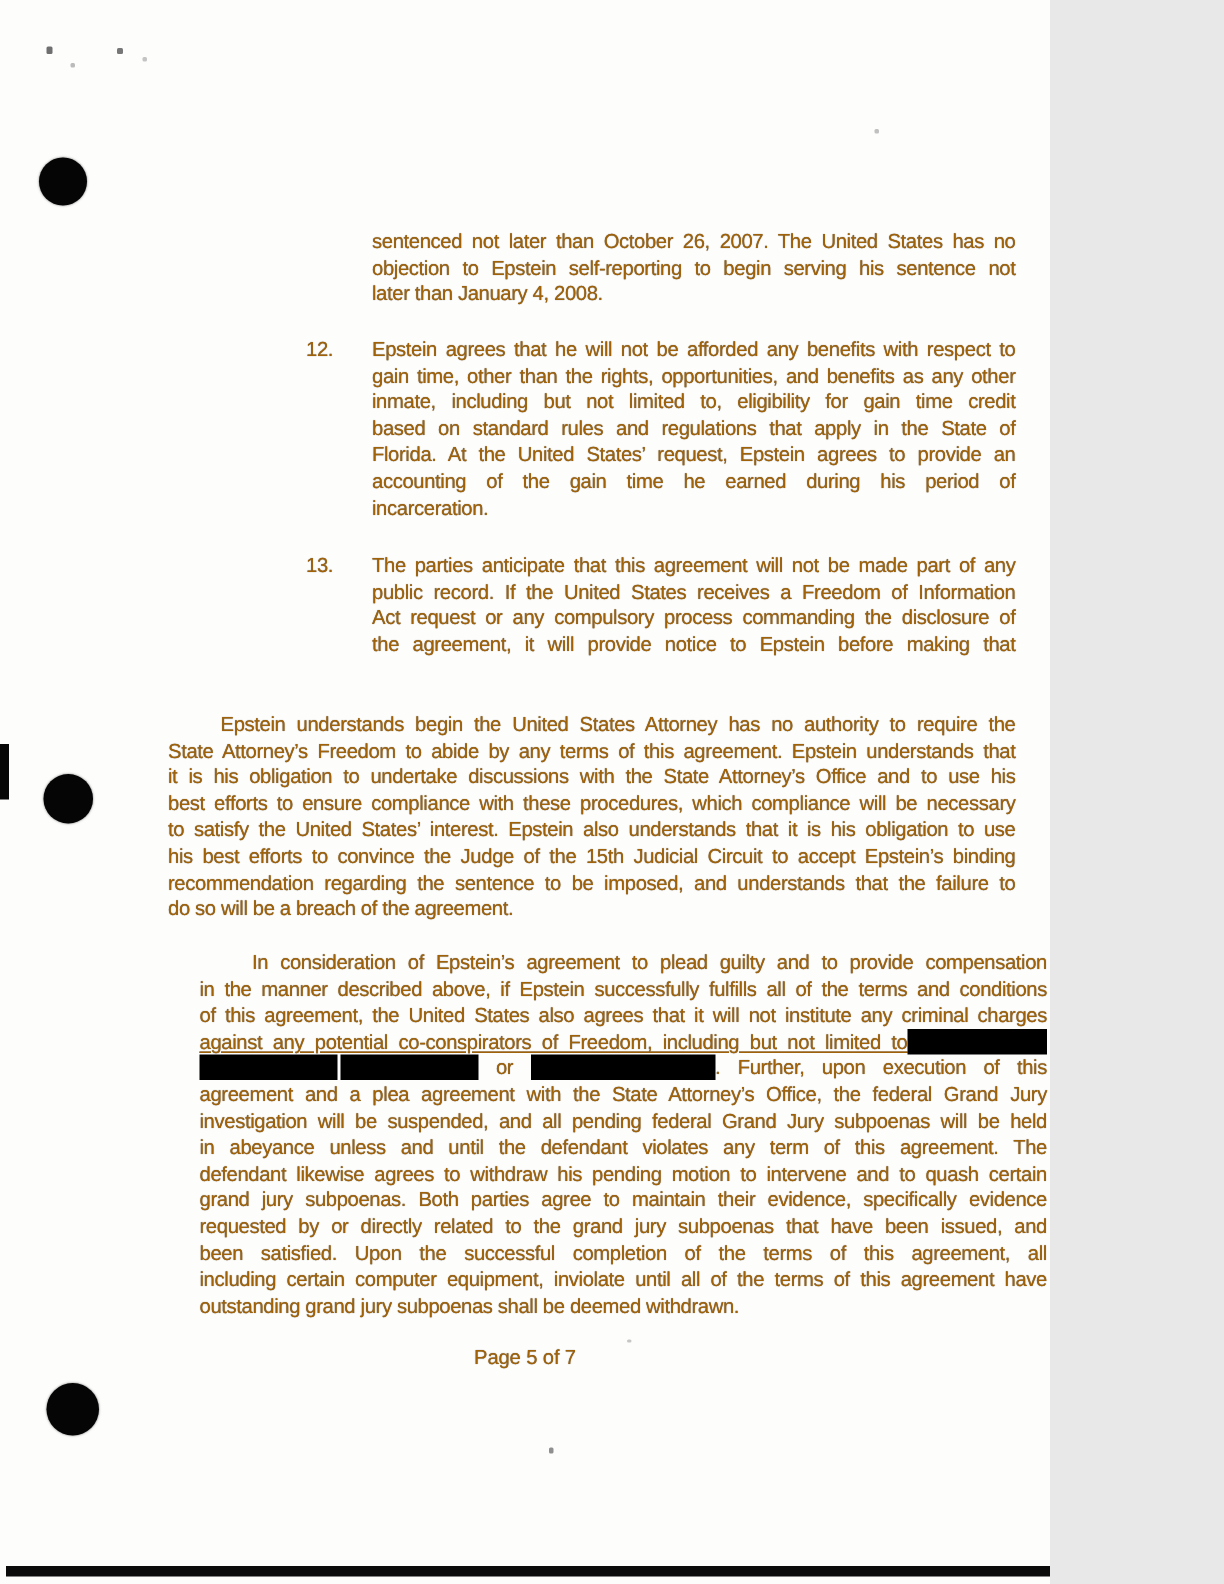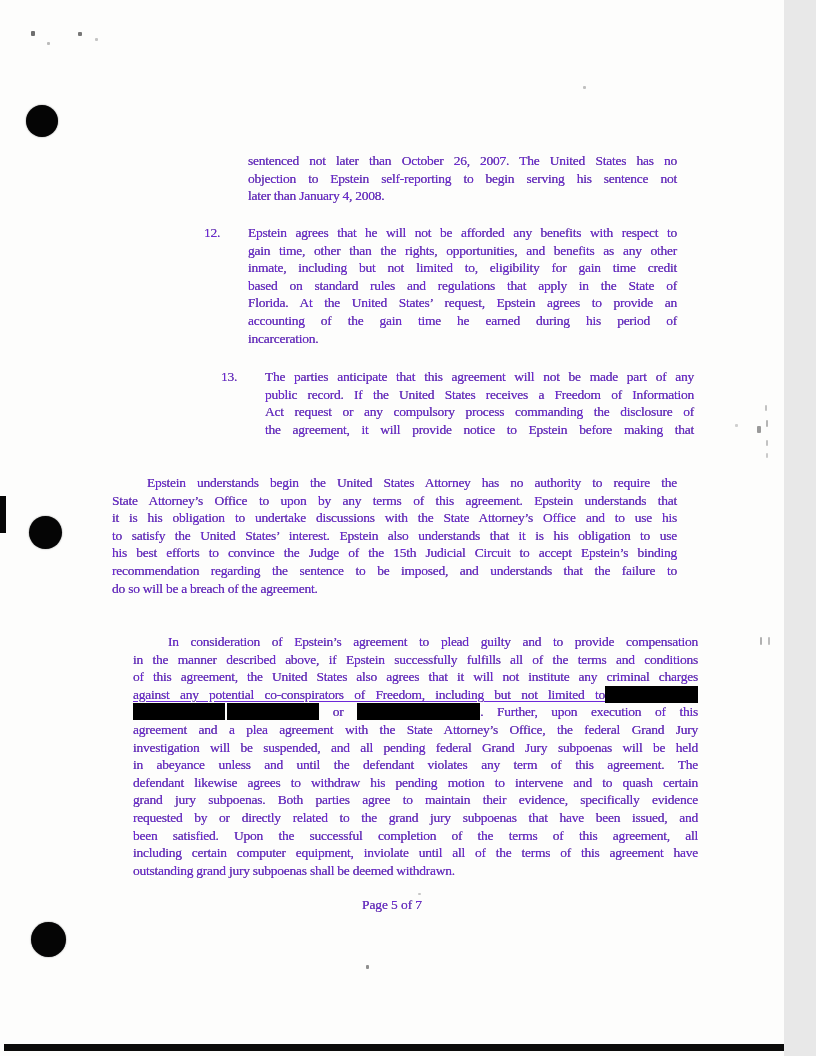--- a/index.html
+++ b/index.html
@@ -1,33 +1,33 @@
 <!DOCTYPE html>
 <html><head>
 <meta charset="utf-8">
 <style>
   html,body{margin:0;padding:0;background:#e8e8e8;}
   .page{
     position:relative;
-    width:784px;height:1056px;
+    width:700px;height:1056px;
     background:#fdfdfc;
     overflow:hidden;
-    font-family:Liberation Serif, serif;
-    color:#6d28d9;
+    font-family:Liberation Sans, sans-serif;
+    color:#a16207;
   }
   
   .block{position:absolute;font-size:13.5px;line-height:17.6px;letter-spacing:-0.25px;
          text-shadow:0 0 0.6px rgba(10,10,10,0.65);}
   .tline{text-align:justify;text-align-last:justify;white-space:normal;}
   .tline-end{text-align-last:left;}
   .tline-indent{text-indent:35px;}
   .block-cont{left:248px;top:152px;width:429px;}
   .item{position:absolute;left:204px;width:473px;}
   .item-12{top:224px;}
-  .item-13{top:368px;margin-left:17px;}
+  .item-13{top:368px;}
   .item .num{position:absolute;left:0;top:0;}
   .item .item-body{margin-left:44px;width:429px;}
   .para-a{left:112px;top:474px;width:565px;}
   .para-b{left:112px;top:633px;width:565px;margin-left:21px;}
   .footer{position:absolute;left:0;top:897px;width:100%;text-align:center;
           font-size:13.5px;letter-spacing:-0.1px;text-shadow:0 0 0.6px rgba(10,10,10,0.65);}
   
   .redact{display:inline-block;background:#000;height:17px;vertical-align:-4px;}
   .redact-gap{margin-left:2px;}
   .underlined{text-decoration:underline;text-underline-offset:2px;}
@@ -105,22 +105,23 @@
     <div class="item-body">
         <div class="tline">The parties anticipate that this agreement will not be made part of any</div>
         <div class="tline">public record. If the United States receives a Freedom of Information</div>
         <div class="tline">Act request or any compulsory process commanding the disclosure of</div>
         <div class="tline">the agreement, it will provide notice to Epstein before making that</div>
       </div>
   </div>
 
   <div class="block para-a">
       <div class="tline tline-indent">Epstein understands begin the United States Attorney has no authority to require the</div>
-      <div class="tline">State Attorney’s Office to upon by any terms of this agreement. Epstein understands that</div>
+      <div class="tline">State Attorney’s Freedom to abide by any terms of this agreement. Epstein understands that</div>
       <div class="tline">it is his obligation to undertake discussions with the State Attorney’s Office and to use his</div>
+      <div class="tline">best efforts to ensure compliance with these procedures, which compliance will be necessary</div>
       <div class="tline">to satisfy the United States’ interest. Epstein also understands that it is his obligation to use</div>
       <div class="tline">his best efforts to convince the Judge of the 15th Judicial Circuit to accept Epstein’s binding</div>
       <div class="tline">recommendation regarding the sentence to be imposed, and understands that the failure to</div>
       <div class="tline tline-end">do so will be a breach of the agreement.</div>
     </div>
 
   <div class="block para-b">
       <div class="tline tline-indent">In consideration of Epstein’s agreement to plead guilty and to provide compensation</div>
       <div class="tline">in the manner described above, if Epstein successfully fulfills all of the terms and conditions</div>
       <div class="tline">of this agreement, the United States also agrees that it will not institute any criminal charges</div>

